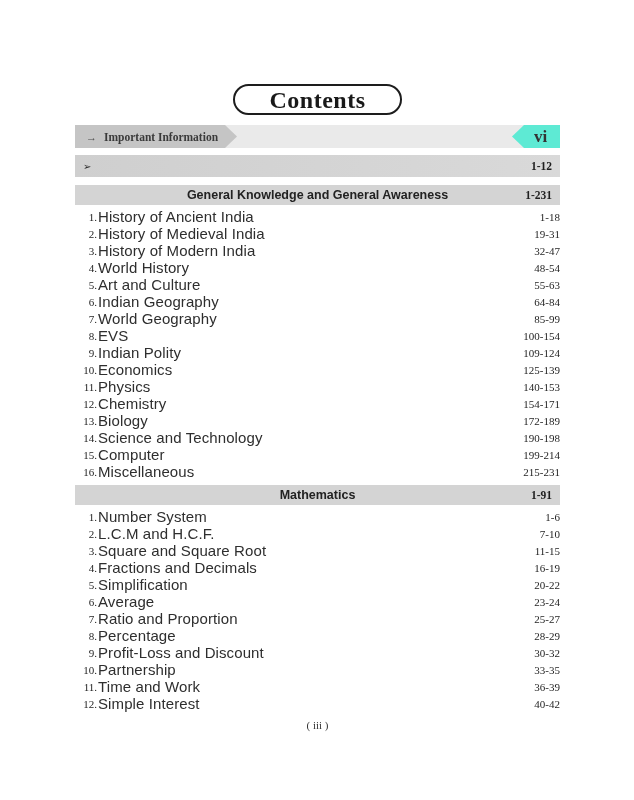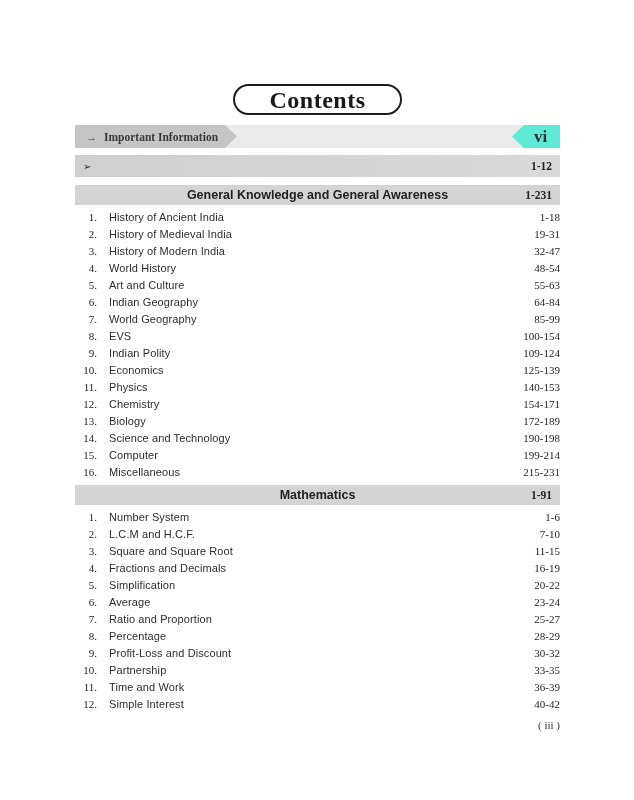--- a/index.html
+++ b/index.html
@@ -85,32 +85,32 @@
 
   
   ol.items { list-style: none; padding-top: 3px; }
   .toc-item { height: 17px; display: flex; align-items: center; }
   .toc-item .num {
     width: 22px; text-align: right;
     font-family: "Liberation Serif", serif;
     font-size: 11px; color: #1f1f1f;
   }
   .toc-item .label {
-    margin-left: 12px;
-    font-size: 11px; color: #2e2e2e; letter-spacing: 0.1px;
+    margin-left: 1px;
+    font-size: 15px; color: #2e2e2e; letter-spacing: 0.1px;
   }
   .toc-item .pages {
     font-family: "Liberation Serif", serif;
     font-size: 11px; color: #1f1f1f;
   }
   .toc-section.second .section-bar { margin-top: 5px; }
 
   
   .footer {
-    margin-top: 7px; text-align: right;
+    margin-top: 7px; text-align: center;
     font-family: "Liberation Serif", serif;
     font-size: 11px; color: #333333;
   }
 </style>
 </head>
 <body>
 
 <div class="content">
 
   <div class="title-row">

